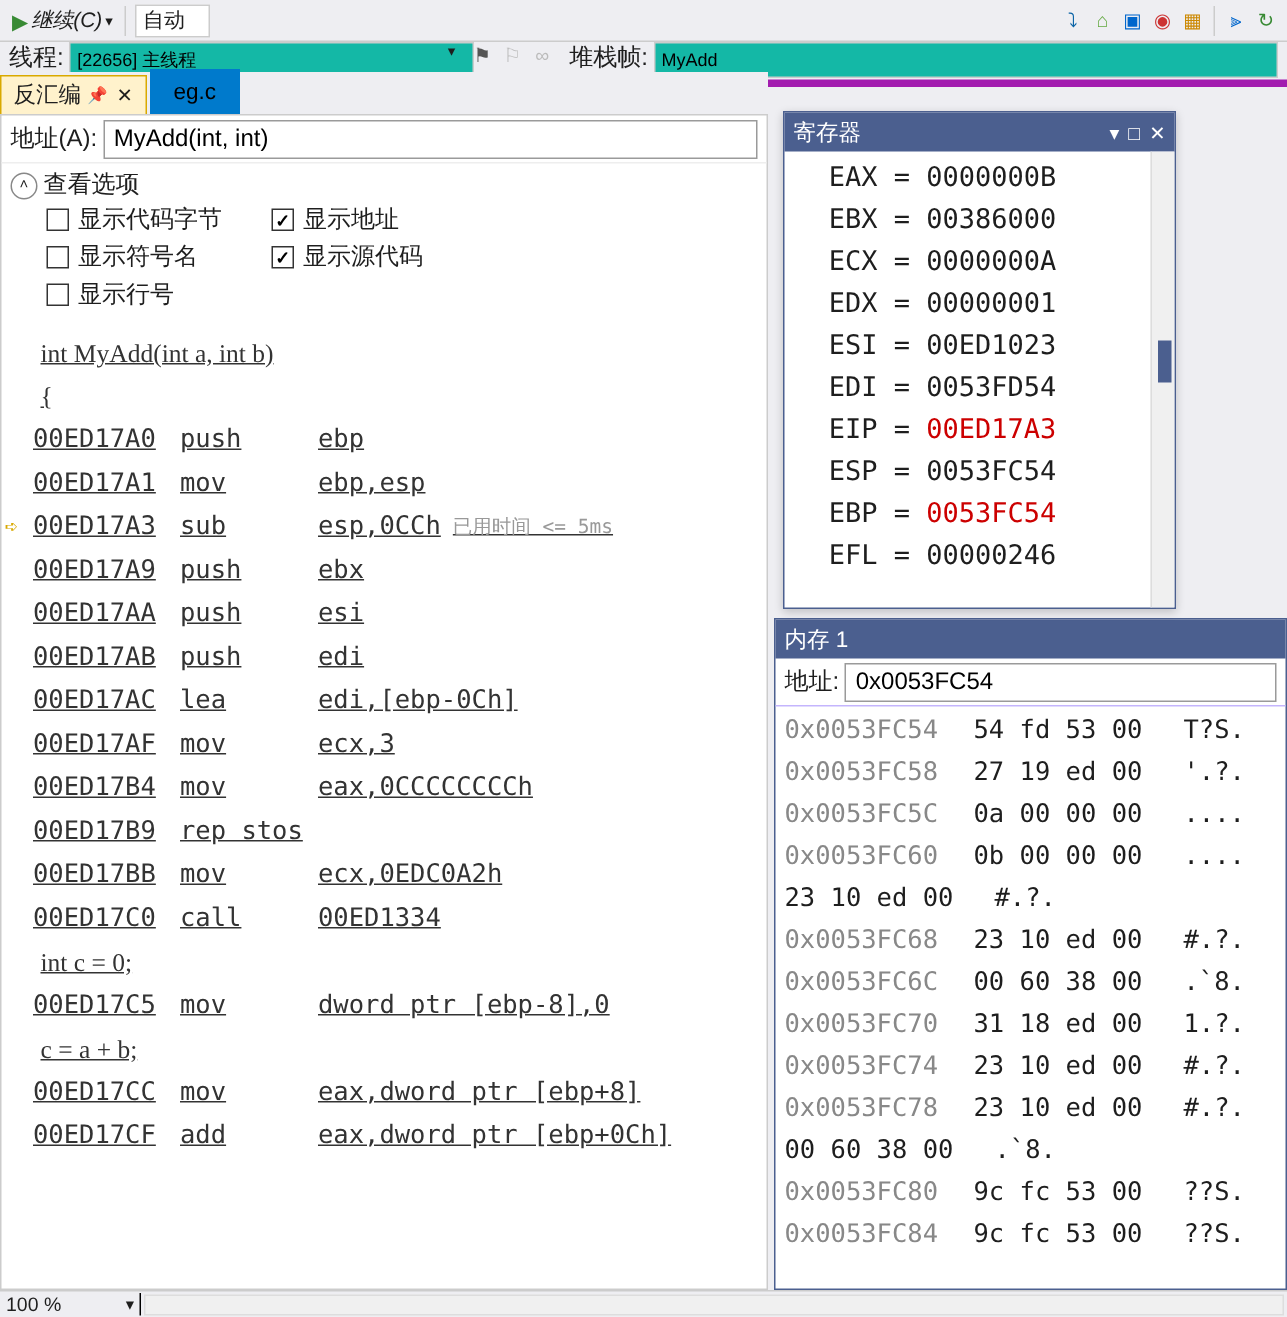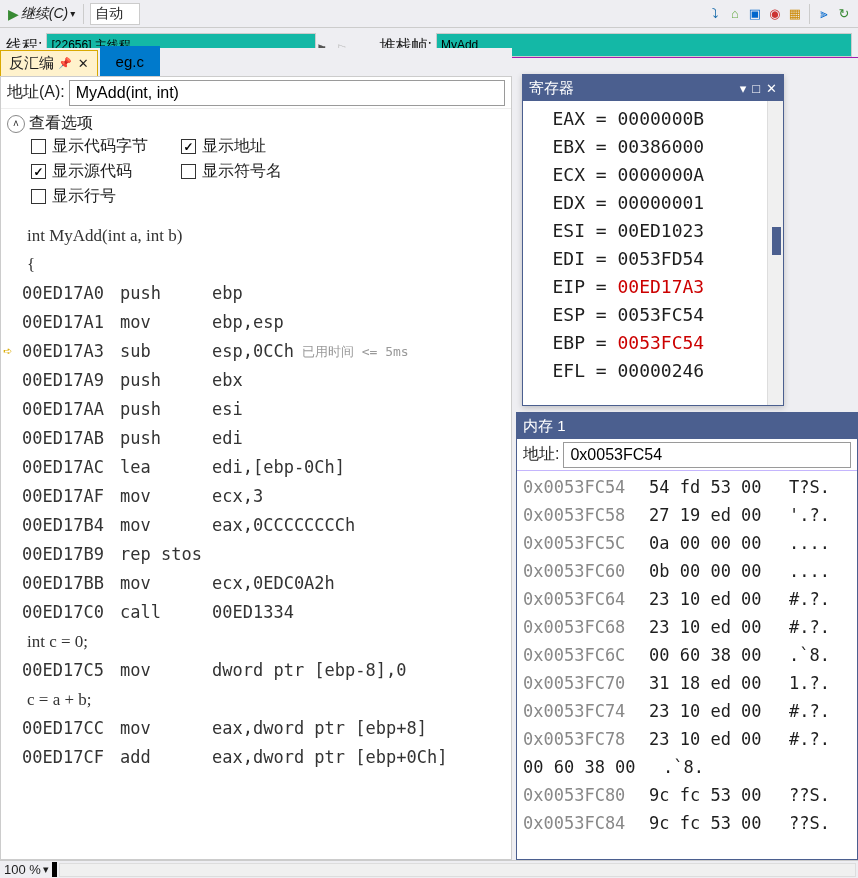--- a/index.html
+++ b/index.html
@@ -6,21 +6,21 @@
   body { font-family: "Microsoft YaHei", "Segoe UI", sans-serif; font-size: 15px; background: #eeeef2; color: #1e1e1e; overflow: hidden; width: 858px; height: 878px; position: relative; }
   
   .toolbar-top { height: 28px; background: #eeeef2; display: flex; align-items: center; padding: 0 4px; border-bottom: 1px solid #ccc; }
   .toolbar-sep { width: 1px; height: 20px; background: #ccc; margin: 0 4px; }
   .tb-btn { padding: 2px 4px; display: flex; align-items: center; }
   .play-icon { color: #388a34; font-size: 14px; }
   .cont-label { font-size: 14px; margin-left: 2px; font-style: italic; }
   .tb-dropdown { border: 1px solid #ccc; background: #fff; font-size: 14px; padding: 1px 16px 1px 4px; margin: 0 2px; }
   .tb-icon { width: 16px; height: 16px; margin: 0 2px; display: inline-flex; align-items: center; justify-content: center; font-size: 13px; }
   
-  .toolbar-second { height: 30px; background: #eeeef2; display: flex; align-items: flex-end; padding: 0 6px; border-bottom: 1px solid #a21caf; }
+  .toolbar-second { height: 30px; background: #eeeef2; display: flex; align-items: flex-start; padding: 0 6px; border-bottom: 5px solid #a21caf; }
   .ts-label { font-size: 16px; margin-right: 4px; }
   .ts-input { border: 1px solid #ccc; background: #14b8a6; font-size: 12px; padding: 1px 4px; height: 24px; }
 
   .main-container { position: absolute; top: 58px; left: 0; right: 0; bottom: 18px; }
 
   
   .disasm-panel { position: absolute; left: 0; top: 18px; width: 512px; bottom: 0; background: #fff; border: 1px solid #ccc; }
   .panel-tab-row { height: 28px; background: #eeeef2; display: flex; align-items: flex-end; }
   .panel-tab { height: 26px; padding: 0 8px; display: flex; align-items: center; font-size: 15px; border: 1px solid #999; border-bottom: none; margin-right: 2px; }
   .panel-tab.active { background: #fff2cc; border-color: #d9a900; }
@@ -33,21 +33,21 @@
   .addr-input { flex: 1; border: 1px solid #9a9a9a; padding: 2px 6px; font-size: 16px; height: 26px; }
 
   .view-options { padding: 4px 6px; }
   .vo-header { display: flex; align-items: center; font-size: 16px; }
   .vo-caret { width: 18px; height: 18px; border: 1px solid #888; border-radius: 50%; display: inline-flex; align-items: center; justify-content: center; font-size: 10px; margin-right: 4px; }
   .vo-row { display: flex; padding: 2px 0 2px 24px; }
   .vo-item { display: flex; align-items: center; font-size: 16px; width: 150px; }
   .vo-check { width: 15px; height: 15px; border: 1px solid #333; margin-right: 6px; display: inline-flex; align-items: center; justify-content: center; font-size: 12px; line-height: 1; }
   .vo-check.checked::after { content: "✓"; color: #000; font-weight: bold; }
 
-  .asm-area { font-family: Consolas, monospace; font-size: 17px; line-height: 29px; padding: 8px 0 0 0; overflow: hidden; color: #333; position: relative; }
+  .asm-area { font-family: Consolas, monospace; font-size: 17px; line-height: 29px; padding: 8px 0 0 0; overflow: hidden; color: #333; position: relative; text-decoration: underline; }
   .asm-line { display: flex; white-space: pre; padding-left: 21px; }
   .asm-addr { width: 98px; display: inline-block; color: #333; }
   .asm-op { width: 92px; display: inline-block; }
   .asm-args { display: inline-block; }
   .asm-src { padding-left: 26px; font-family: "Microsoft YaHei", Consolas; }
   .asm-timing { color: #999; font-size: 13px; margin-left: 8px; }
   .current-ptr { position: absolute; left: 2px; color: #d9a900; font-size: 15px; }
 
   
   .reg-panel { position: absolute; right: 74px; top: 16px; width: 262px; height: 332px; background: #fff; border: 1px solid #4b5f8f; box-shadow: 0 2px 6px rgba(0,0,0,0.2); z-index: 10; }
@@ -65,21 +65,21 @@
   .mem-panel { position: absolute; right: 0; top: 354px; width: 342px; bottom: 0; background: #fff; border: 1px solid #4b5f8f; z-index: 5; }
   .mem-addr-bar { height: 32px; display: flex; align-items: center; padding: 2px 6px; border-bottom: 1px solid #c4b5fd; }
   .mem-body { font-family: Consolas, monospace; font-size: 17px; line-height: 28px; padding: 2px 6px; }
   .mem-row { display: flex; white-space: pre; }
   .mem-addr { color: #888; width: 126px; }
   .mem-hex { width: 140px; }
   .mem-ascii { }
 
   
   .status-bar { position: absolute; left: 0; right: 0; bottom: 0; height: 18px; background: #eeeef2; display: flex; align-items: center; font-size: 13px; border-top: 1px solid #ccc; }
-  .zoom-box { padding: 0 4px; border-right: 5px solid #000000; display: flex; align-items: center; }
+  .zoom-box { padding: 0 4px; border-right: 1px solid #000000; display: flex; align-items: center; gap: 41px; }
   .zoom-dd { font-size: 11px; margin-left: 2px; }
   .hscroll { flex: 1; height: 14px; background: #f0f0f0; margin: 0 2px; position: relative; border: 1px solid #ddd; }
 </style>
 </head>
 <body>
 
 <div class="toolbar-top">
   <span class="tb-btn">
     <span class="play-icon">▶</span>
     <span class="cont-label">继续(C)</span>
@@ -137,26 +137,26 @@
             <span class="vo-check"></span>
             <span>显示代码字节</span>
           </label>
         <label class="vo-item">
             <span class="vo-check checked"></span>
             <span>显示地址</span>
           </label>
       </div>
       <div class="vo-row">
         <label class="vo-item">
+            <span class="vo-check"></span>
+            <span>显示符号名</span>
+          </label>
+        <label class="vo-item">
             <span class="vo-check checked"></span>
             <span>显示源代码</span>
-          </label>
-        <label class="vo-item">
-            <span class="vo-check"></span>
-            <span>显示符号名</span>
           </label>
       </div>
       <div class="vo-row">
         <label class="vo-item">
             <span class="vo-check"></span>
             <span>显示行号</span>
           </label>
       </div>
     </div>
     <div class="asm-area" id="asm-area">
@@ -212,21 +212,21 @@
     </div>
     <div class="mem-addr-bar">
       <span class="addr-label">地址:</span>
       <input class="addr-input" value="0x0053FC54" style="">
     </div>
     <div class="mem-body" id="mem-body">
         <div class="mem-row"><span class="mem-addr">0x0053FC54  </span><span class="mem-hex">54 fd 53 00  </span><span class="mem-ascii">T?S.</span></div>
         <div class="mem-row"><span class="mem-addr">0x0053FC58  </span><span class="mem-hex">27 19 ed 00  </span><span class="mem-ascii">'.?.</span></div>
         <div class="mem-row"><span class="mem-addr">0x0053FC5C  </span><span class="mem-hex">0a 00 00 00  </span><span class="mem-ascii">....</span></div>
         <div class="mem-row"><span class="mem-addr">0x0053FC60  </span><span class="mem-hex">0b 00 00 00  </span><span class="mem-ascii">....</span></div>
-        <div class="mem-row"><span class="mem-addr">0x0053FC64  </span><span class="mem-hex">23 10 ed 00  </span><span class="mem-ascii">#.?.</span></div>
+        <div class="mem-row"><span class="mem-hex">23 10 ed 00  </span><span class="mem-ascii">#.?.</span></div>
         <div class="mem-row"><span class="mem-addr">0x0053FC68  </span><span class="mem-hex">23 10 ed 00  </span><span class="mem-ascii">#.?.</span></div>
         <div class="mem-row"><span class="mem-addr">0x0053FC6C  </span><span class="mem-hex">00 60 38 00  </span><span class="mem-ascii">.`8.</span></div>
         <div class="mem-row"><span class="mem-addr">0x0053FC70  </span><span class="mem-hex">31 18 ed 00  </span><span class="mem-ascii">1.?.</span></div>
         <div class="mem-row"><span class="mem-addr">0x0053FC74  </span><span class="mem-hex">23 10 ed 00  </span><span class="mem-ascii">#.?.</span></div>
         <div class="mem-row"><span class="mem-addr">0x0053FC78  </span><span class="mem-hex">23 10 ed 00  </span><span class="mem-ascii">#.?.</span></div>
         <div class="mem-row"><span class="mem-hex">00 60 38 00  </span><span class="mem-ascii">.`8.</span></div>
         <div class="mem-row"><span class="mem-addr">0x0053FC80  </span><span class="mem-hex">9c fc 53 00  </span><span class="mem-ascii">??S.</span></div>
         <div class="mem-row"><span class="mem-addr">0x0053FC84  </span><span class="mem-hex">9c fc 53 00  </span><span class="mem-ascii">??S.</span></div>
       </div>
   </div>

